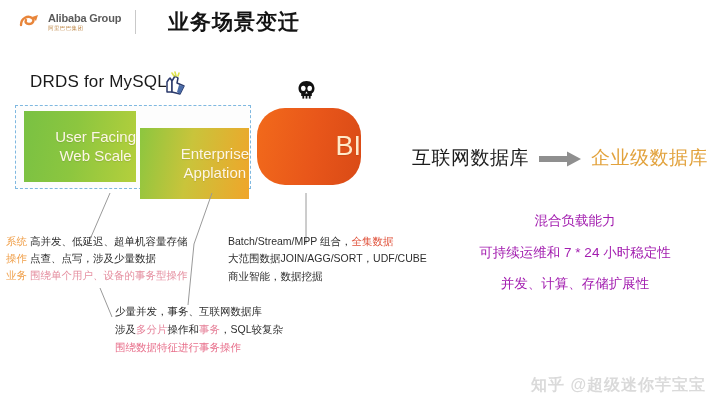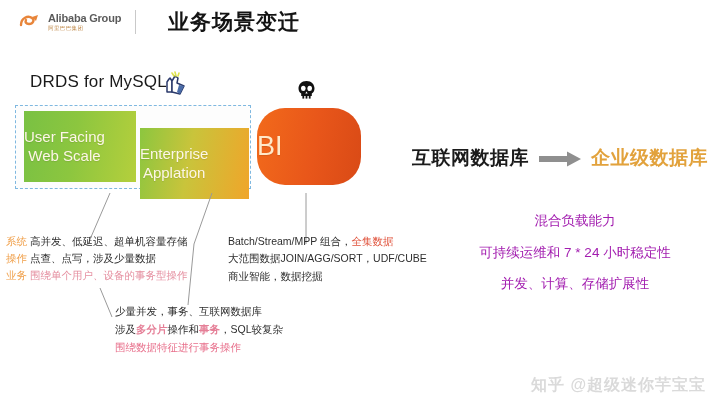--- a/index.html
+++ b/index.html
@@ -101,21 +101,21 @@
     border: 1px dashed #7fb8e0;
     box-sizing: border-box;
     background: #fdfdfd;
   }
 
   .panel {
     position: absolute;
     box-sizing: border-box;
     display: flex;
     align-items: center;
-    justify-content: flex-start;
+    justify-content: flex-end;
     text-align: center;
     color: #fdf6e6;
     font-size: 15px;
     line-height: 1.25;
     text-shadow: 0 1px 1px rgba(0,0,0,.10);
   }
   #panel-user-facing {
     left: 24px; top: 111px;
     width: 112px; height: 71px;
     background: linear-gradient(100deg, #79c143 0%, #8cc63f 45%, #b5cf3c 100%);
@@ -142,21 +142,21 @@
   }
 
   
   #right-headline {
     position: absolute;
     left: 412px; top: 145px;
     display: flex;
     align-items: center;
     gap: 10px;
     font-size: 19px;
-    font-weight: bold;
+    font-weight: normal;
     letter-spacing: 0.5px;
   }
   #headline-left { color: #1b1b1b; }
   #headline-right { color: #e2a23c; }
   #headline-arrow {
     width: 42px; height: 16px;
     flex: 0 0 auto;
   }
 
   
@@ -207,21 +207,21 @@
 
   
   #note-enterprise {
     position: absolute;
     left: 115px; top: 303px;
     font-size: 10.5px;
     line-height: 1.7;
     color: #2e2e2e;
     white-space: nowrap;
   }
-  #note-enterprise .hl { color: #e57f97; font-weight: bold; }
+  #note-enterprise .hl { color: #e57f97; }
   #note-enterprise .hl-full { color: #e8708c; }
 
   
   #watermark {
     position: absolute;
     right: 14px; bottom: 8px;
     font-size: 16px;
     color: #dadada;
     letter-spacing: 1px;
     font-weight: bold;

